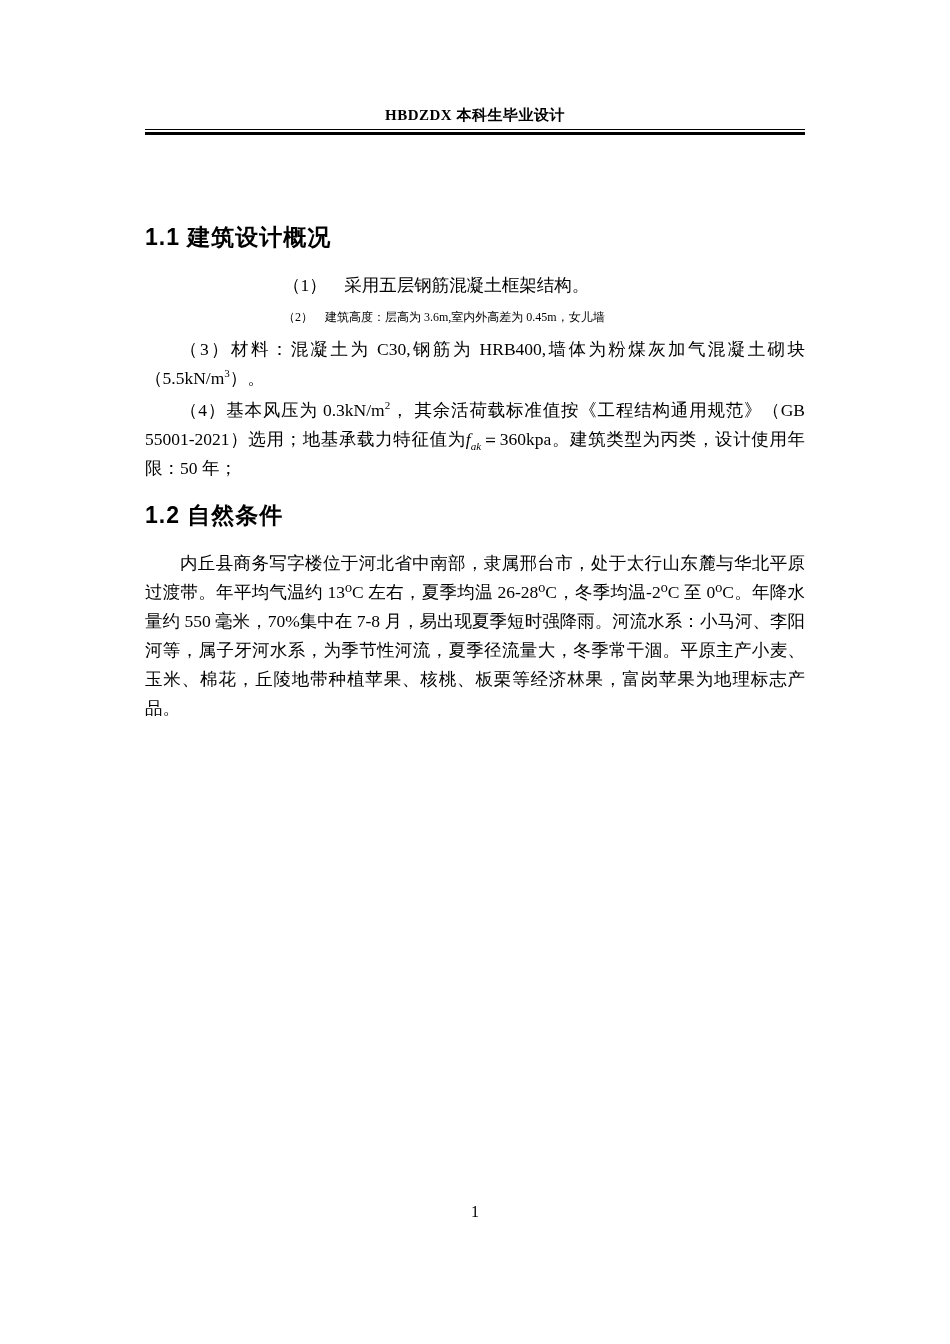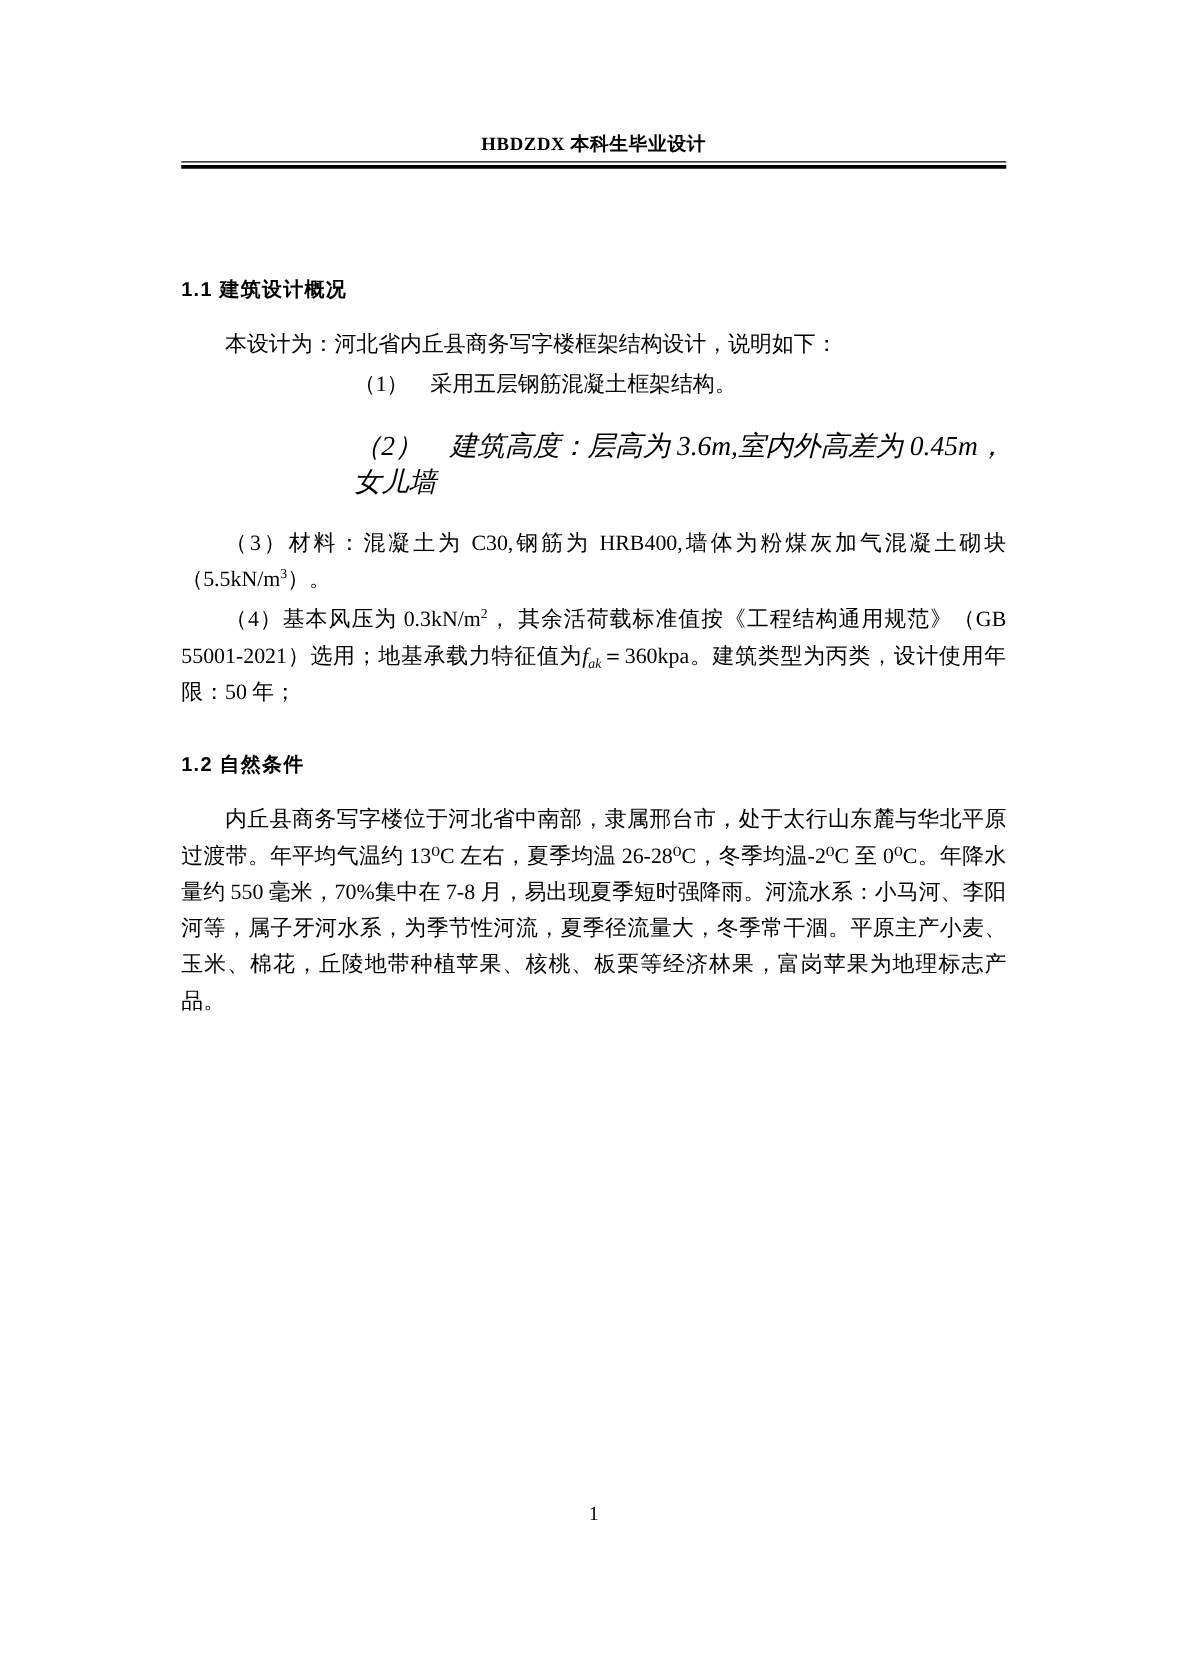--- a/index.html
+++ b/index.html
@@ -49,36 +49,36 @@
     margin: 22px 0 0 0;
     text-align: center;
     font-family: "Liberation Sans", "DejaVu Sans", sans-serif;
     font-size: 30px;
     font-weight: 700;
     letter-spacing: 3px;
   }
   .section-heading {
     margin: 72px 0 18px 0;
     font-family: "Liberation Sans", "DejaVu Sans", sans-serif;
-    font-size: 16px;
+    font-size: 23px;
     font-weight: 700;
     letter-spacing: 1px;
   }
   .section-heading.second {
-    margin-top: 34px;
+    margin-top: 17px;
   }
   .para {
     margin: 3px 0;
     font-size: 17.5px;
     line-height: 29px;
     text-align: justify;
   }
   .indent { text-indent: 35px; }
   .item-centered { margin-left: 138px; text-indent: 0; }
-  .item2-block { margin: 20px 0; font-size: 22px; line-height: 29px; font-style: italic; }
+  .item2-block { margin: 3px 0; font-size: 12px; line-height: 29px; }
   .item2-line1 { margin-left: 138px; }
   .item2-line2 { margin-left: 83px; }
   sup { font-size: 11px; line-height: 0; }
   sub { font-size: 11px; line-height: 0; }
   .fsym { font-style: italic; }
   .footer {
     position: absolute;
     top: 1203px;
     left: 0;
     width: 100%;
@@ -95,21 +95,20 @@
     <span>HBDZDX 本科生毕业设计</span>
   </div>
   <div class="header-rule-thin"></div>
   <div class="header-rule-thick"></div>
 
   <div class="content">
 
 
     <h2 class="section-heading">1.1  建筑设计概况</h2>
 
-    <p class="para indent">本设计为：河北省内丘县商务写字楼框架结构设计，说明如下：</p>
 
     <p class="para item-centered">（1）　采用五层钢筋混凝土框架结构。</p>
 
     <div class="item2-block">
       <div class="item2-line1">（2）　建筑高度：层高为 3.6m,室内外高差为 0.45m，女儿墙</div>
     </div>
 
     <p class="para indent"><span>（3）材料：混凝土为 C30,钢筋为 HRB400,墙体为粉煤灰加气混凝土砌块（5.5kN/m</span><sup>3</sup><span>）。</span></p>
 
 

